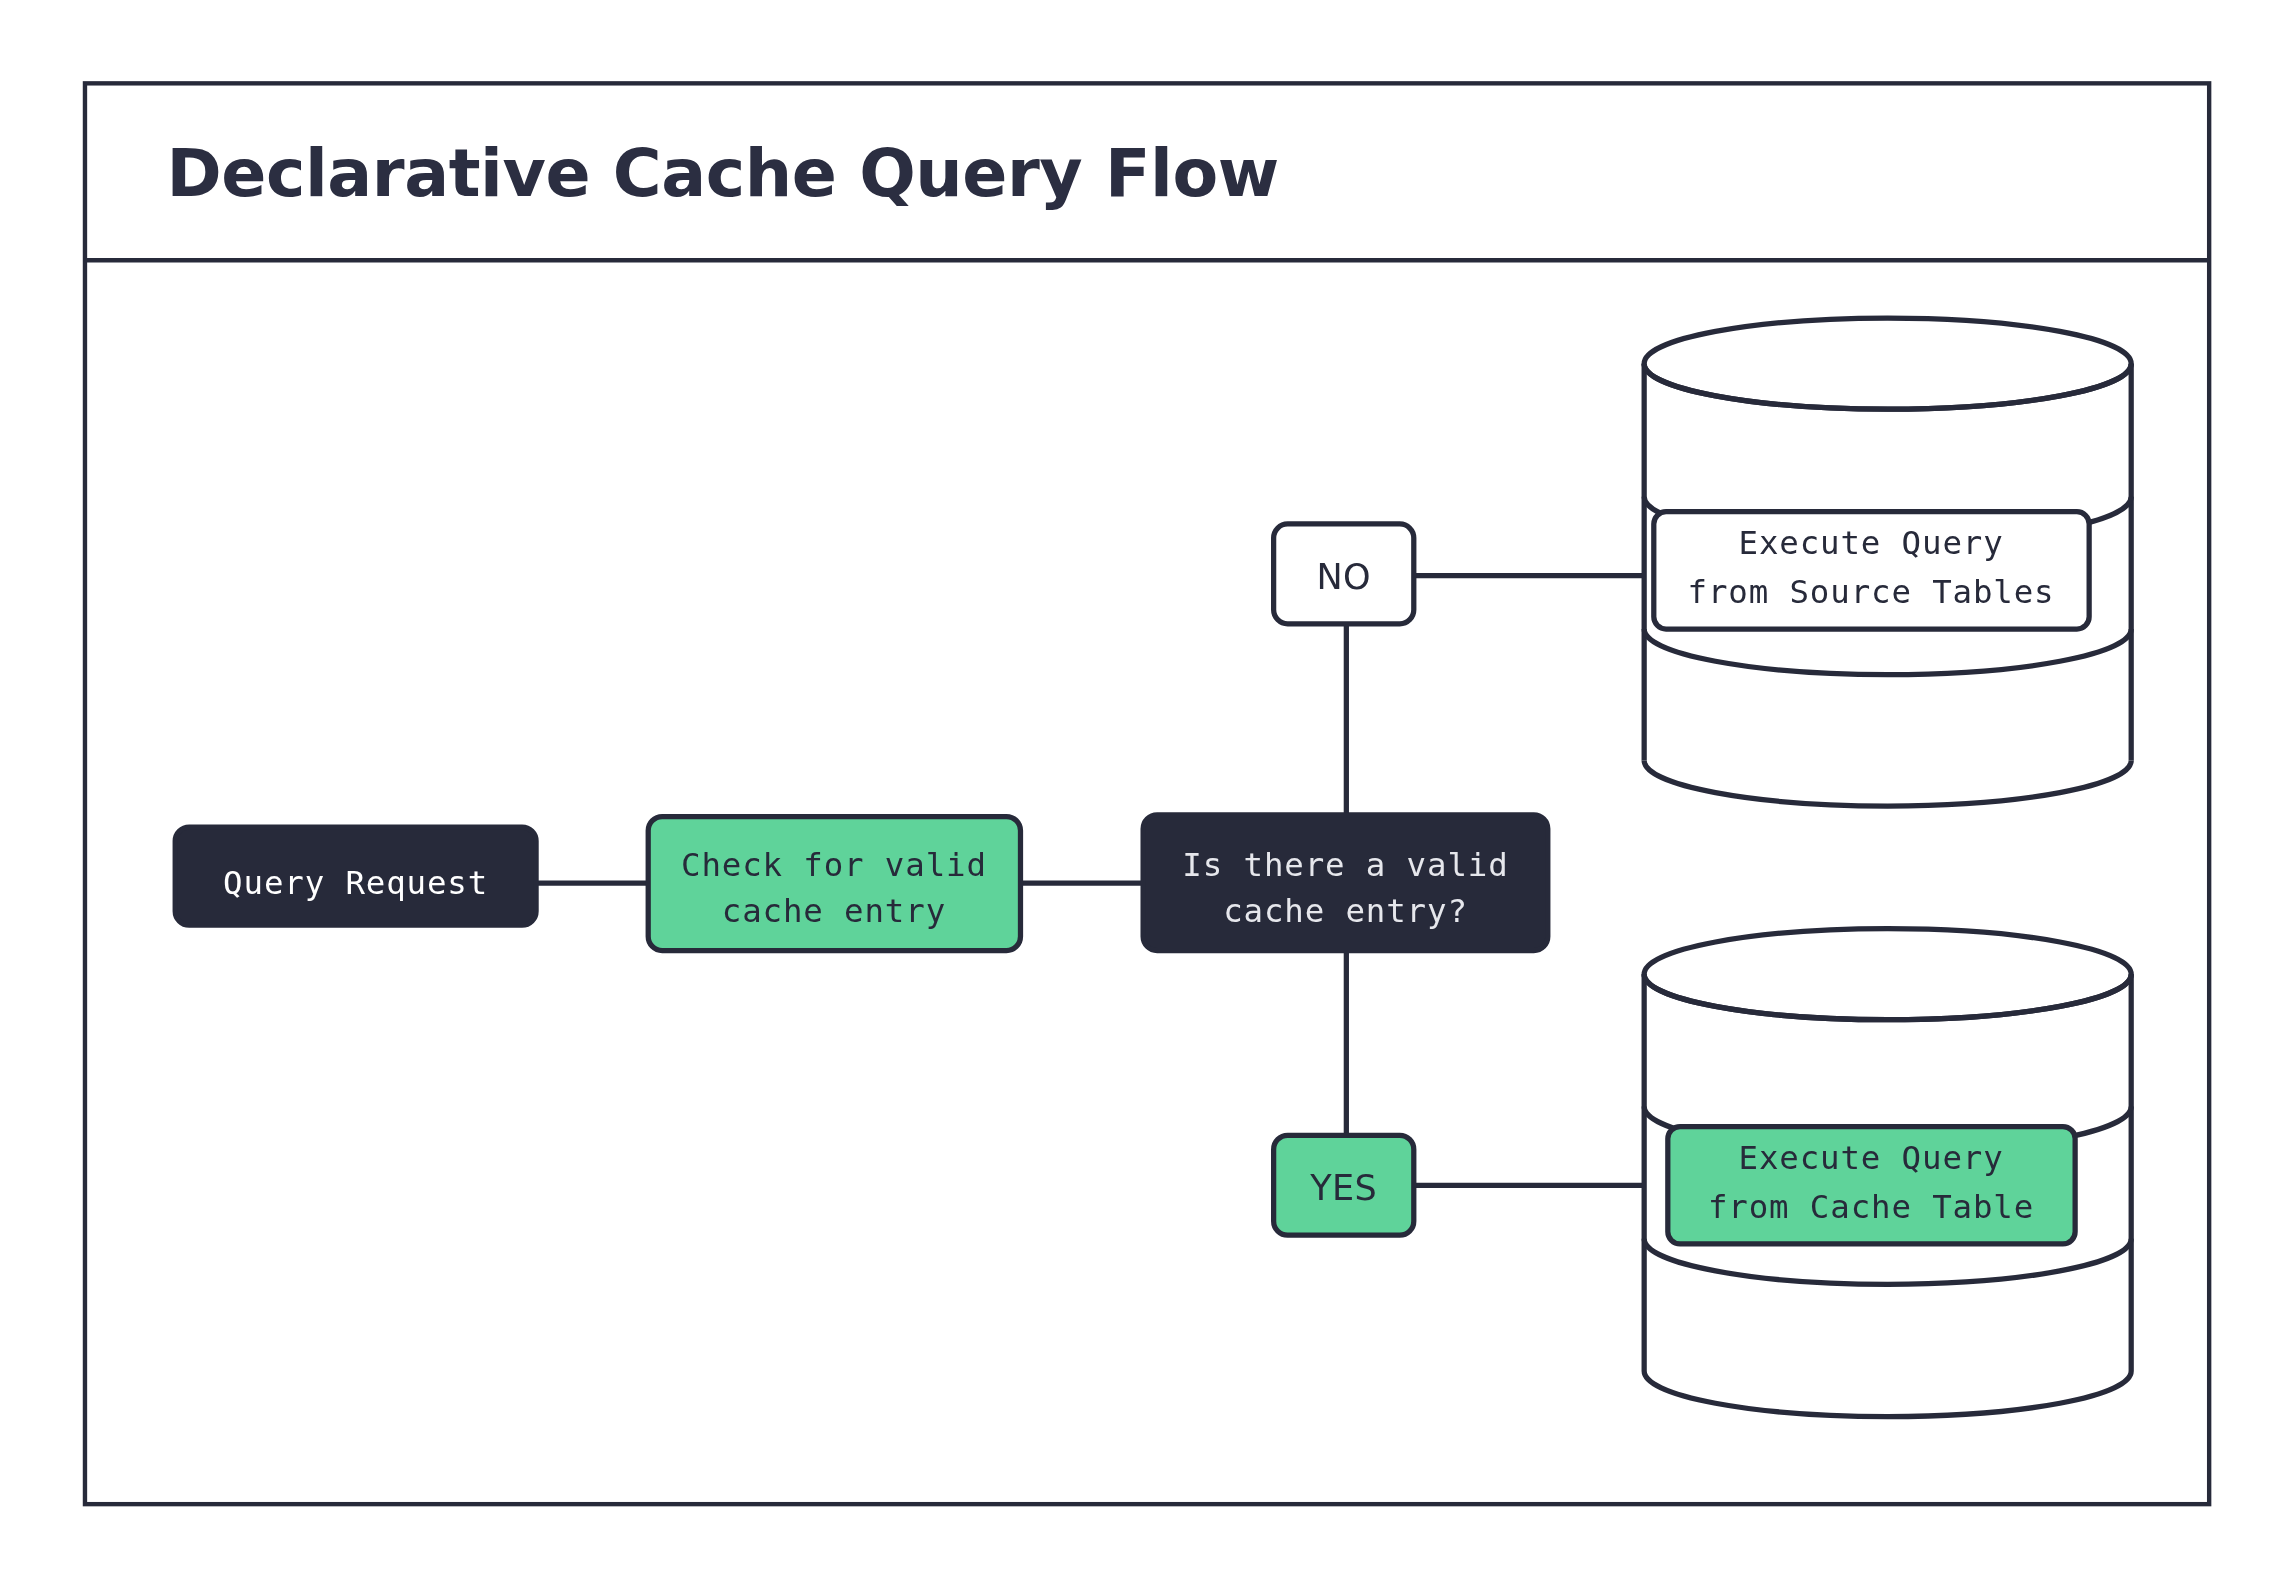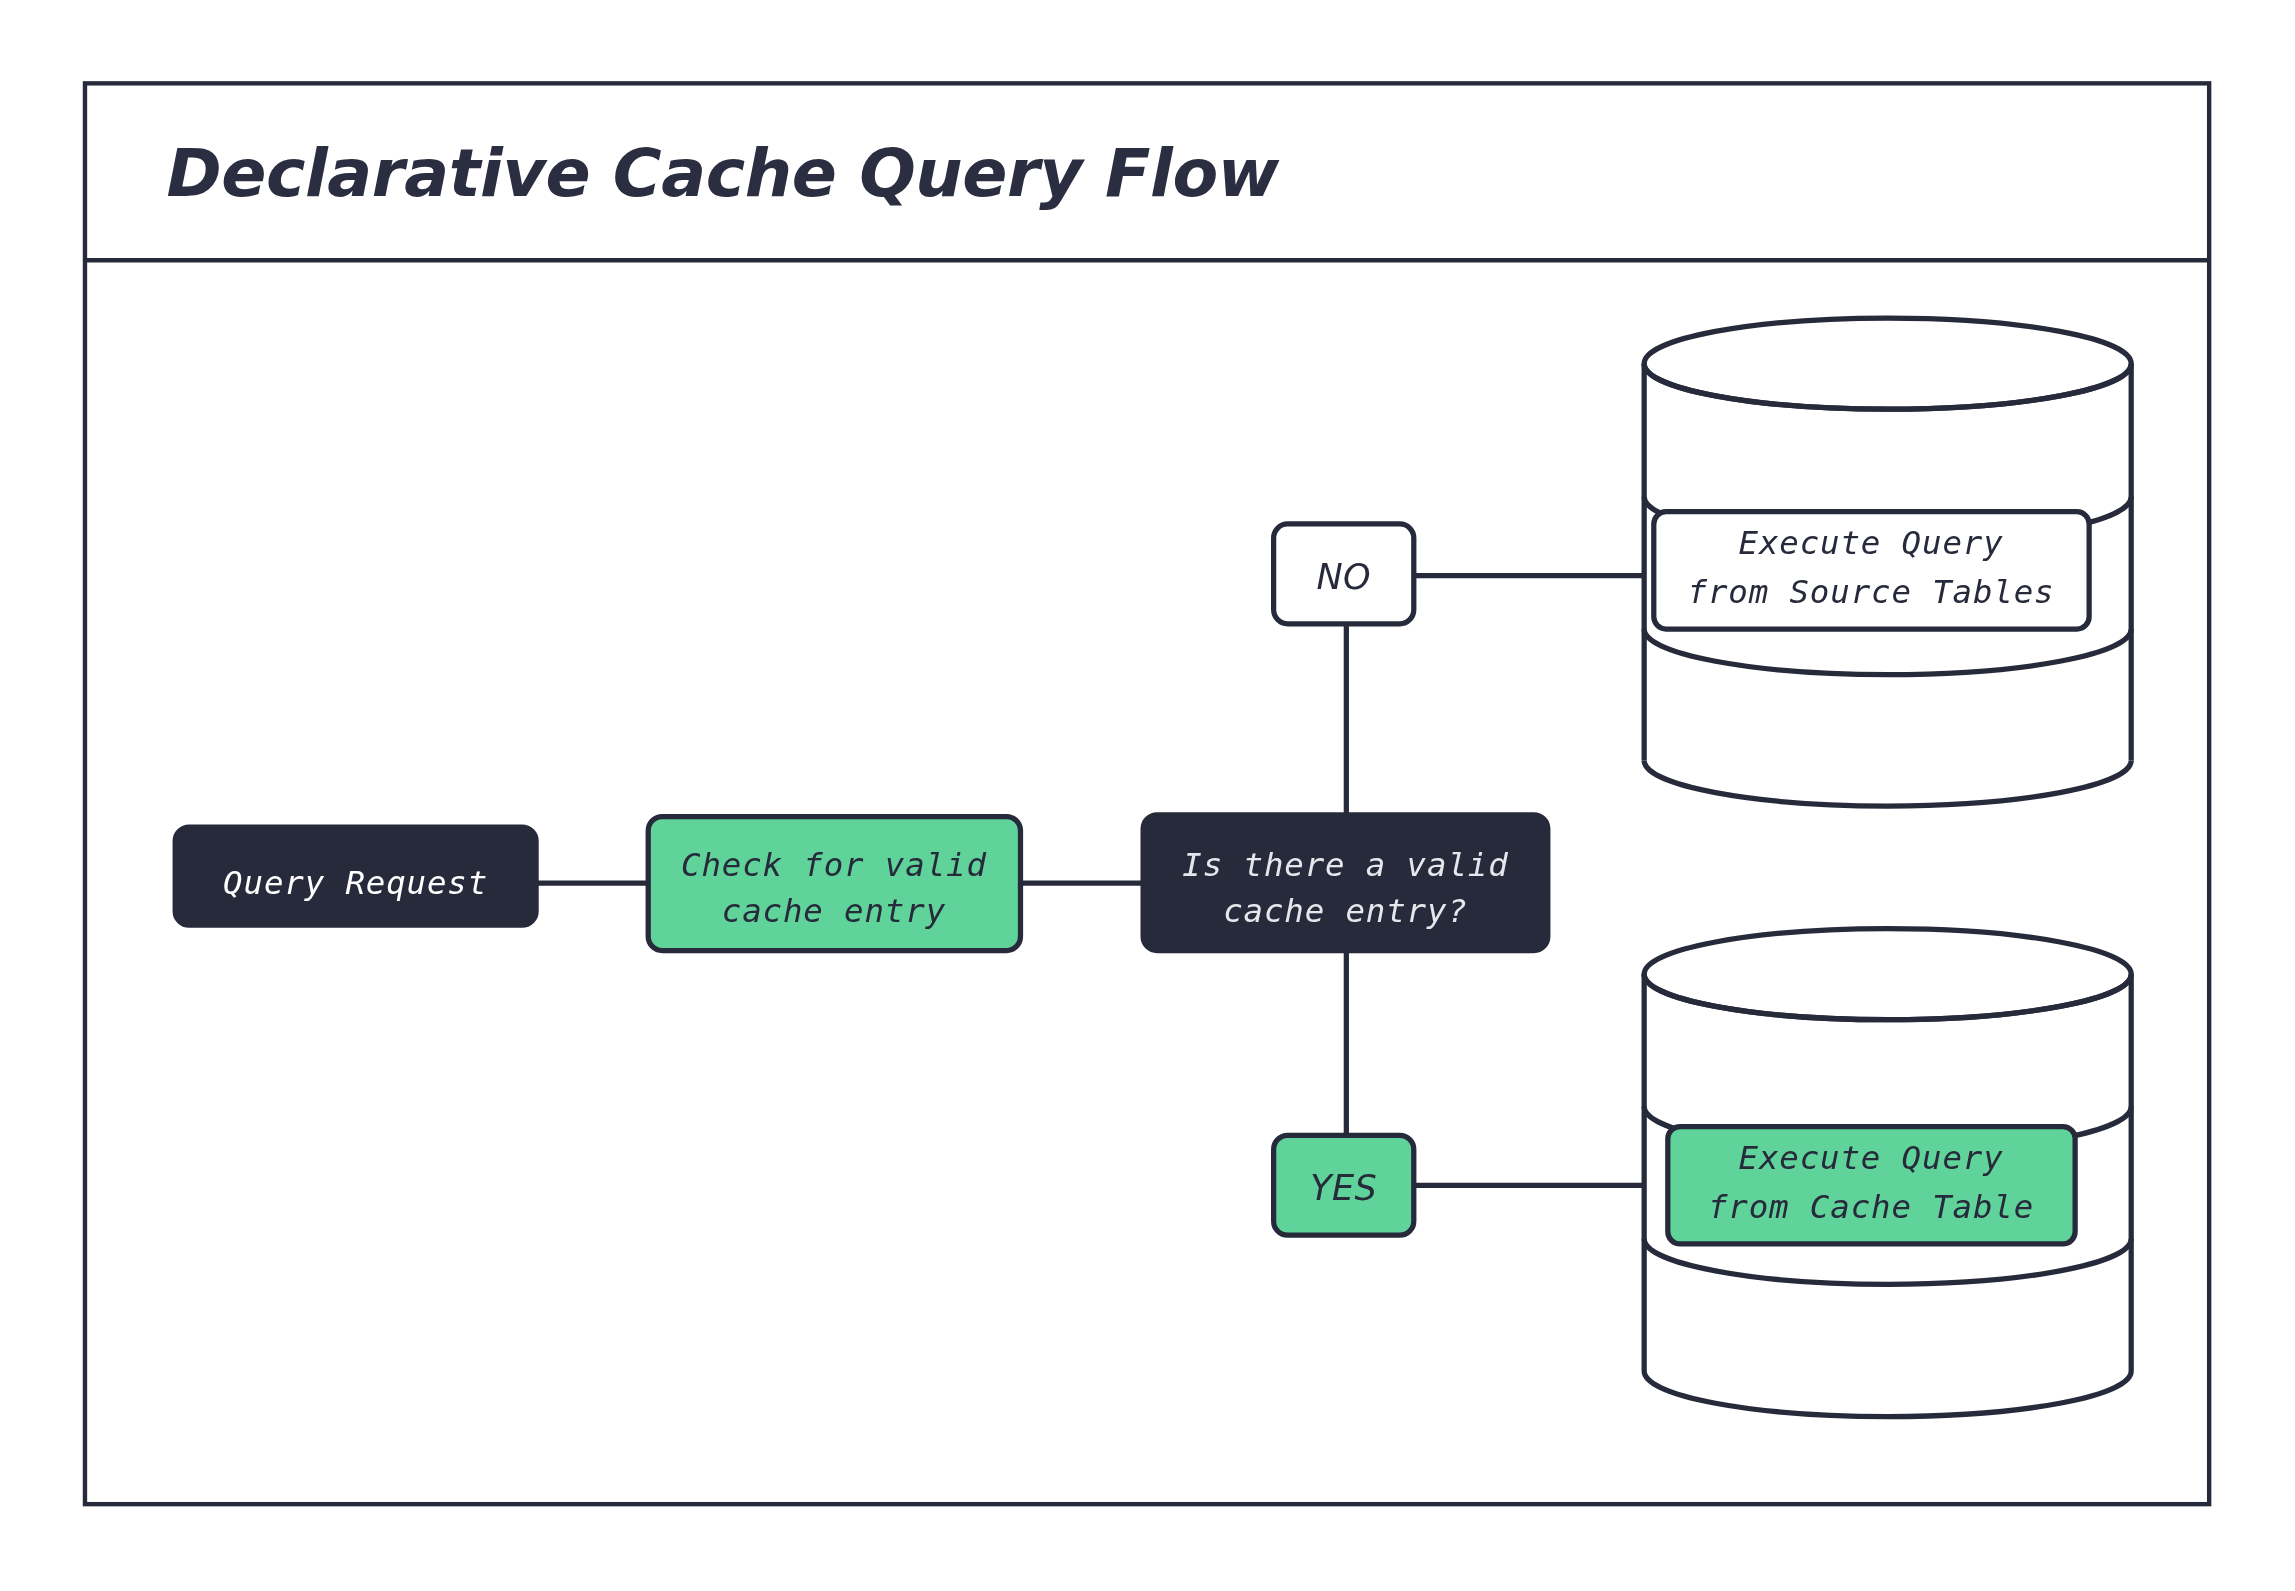--- a/index.html
+++ b/index.html
@@ -10,21 +10,20 @@
   body {
     width: 2295px;
     height: 1591px;
     font-family: "Liberation Sans", sans-serif;
     overflow: hidden;
   }
   #diagram-root {
     position: relative;
     width: 2295px;
     height: 1591px;
-    font-style: italic;
   }
   svg.canvas {
     display: block;
     width: 2295px;
     height: 1591px;
   }
   .frame-rect {
     fill: #ffffff;
     stroke: #272a3a;
     stroke-width: 5;

